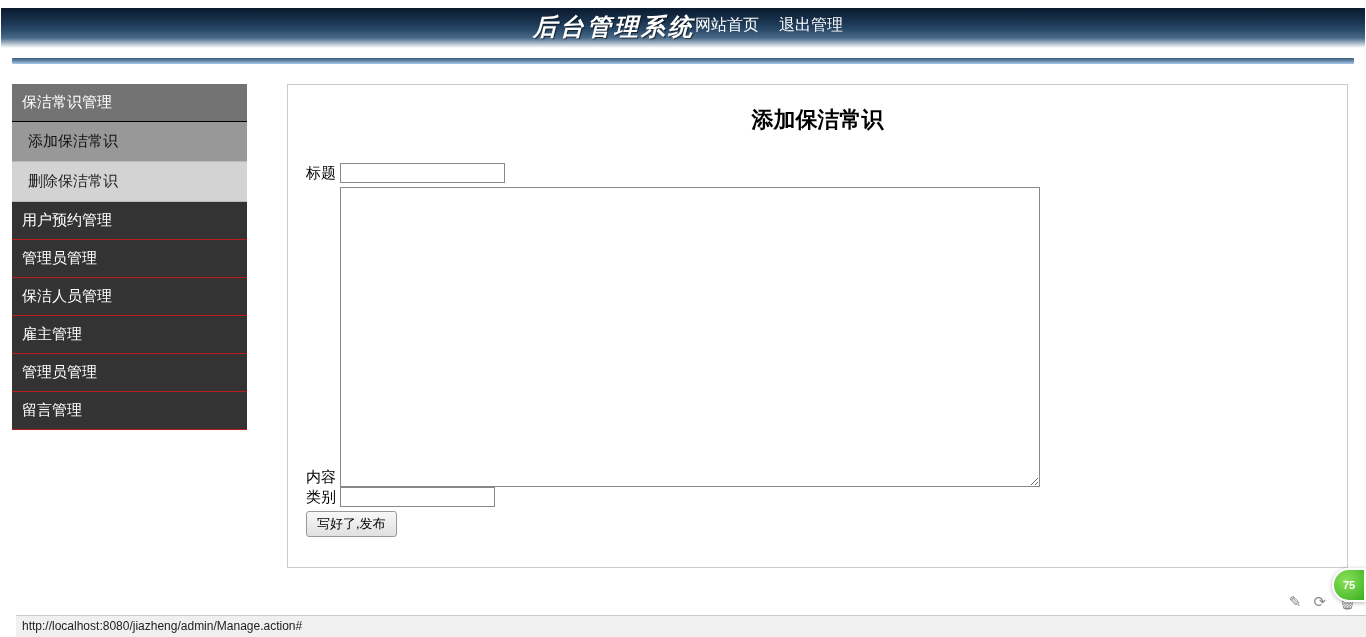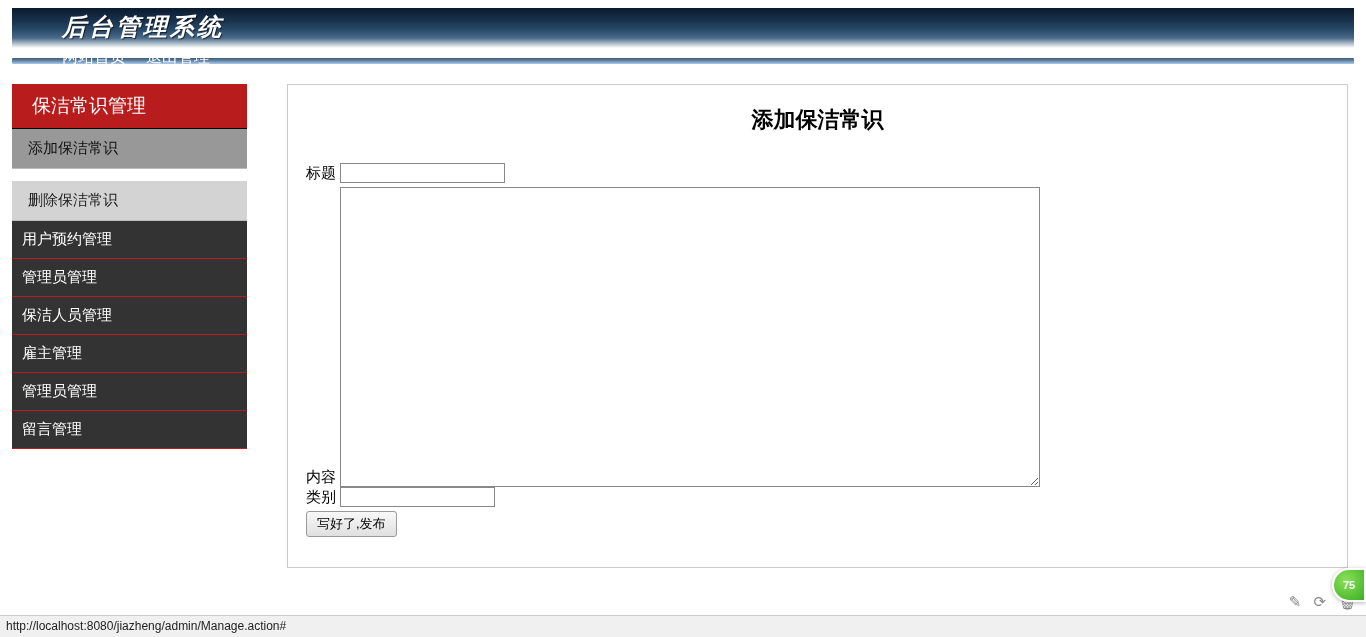--- a/index.html
+++ b/index.html
@@ -15,24 +15,23 @@
     .top-spacer {
       height: 8px;
       background: #ffffff;
     }
     .header-bar {
       height: 40px;
       background: linear-gradient(to bottom, #0a1a2e 0%, #1a3550 35%, #2a4a6a 55%, #4a6a8a 75%, #ffffff 100%);
       color: #ffffff;
       display: flex;
       align-items: flex-start;
-      justify-content: space-between;
+      justify-content: center;
       padding: 3px 40px 0 50px;
-      margin: 0 12px;
-      flex-direction: column;
+      margin: 0 1px;
     }
     .header-title {
       font-size: 24px;
       font-weight: bold;
       font-style: italic;
       letter-spacing: 3px;
       text-shadow: 1px 1px 1px rgba(0,0,0,0.6);
     }
     .header-links {
       display: flex;
@@ -50,24 +49,24 @@
     .content-wrap {
       display: flex;
       padding: 20px 12px 0 12px;
       gap: 40px;
     }
     .sidebar {
       width: 235px;
       flex-shrink: 0;
     }
     .sb-header {
-      background: #b91c1c;
+      background: #737373;
       color: #ffffff;
-      padding: 9px 20px;
-      font-size: 19px;
+      padding: 9px 10px;
+      font-size: 15px;
       border-bottom: 1px solid #000;
       cursor: pointer;
     }
     .sb-item {
       background: #333333;
       color: #ffffff;
       padding: 9px 10px;
       font-size: 15px;
       border-bottom: 1px solid #b91c1c;
       cursor: pointer;
@@ -78,21 +77,20 @@
       cursor: pointer;
       border-bottom: 1px solid #bbb;
     }
     .sb-sub-active {
       background: #989898;
       color: #111;
     }
     .sb-sub-inactive {
       background: #d3d3d3;
       color: #222;
-      margin-top: 12px;
     }
     .main-panel {
       flex: 1;
       border: 1px solid #cccccc;
       padding: 20px 18px 30px 18px;
       background: #ffffff;
       margin-right: 6px;
     }
     .panel-title {
       text-align: center;
@@ -144,21 +142,21 @@
       padding: 3px 10px;
       font-size: 13px;
       background: linear-gradient(to bottom, #f8f8f8, #e0e0e0);
       border: 1px solid #999;
       border-radius: 3px;
       cursor: pointer;
     }
     .status-bar {
       position: absolute;
       bottom: 0;
-      left: 0;
+      left: 16px;
       right: 0;
       height: 22px;
       background: #f0f0f0;
       border-top: 1px solid #ccc;
       font-size: 12px;
       padding: 3px 6px;
       color: #222;
     }
     .watermark {
       position: absolute;

